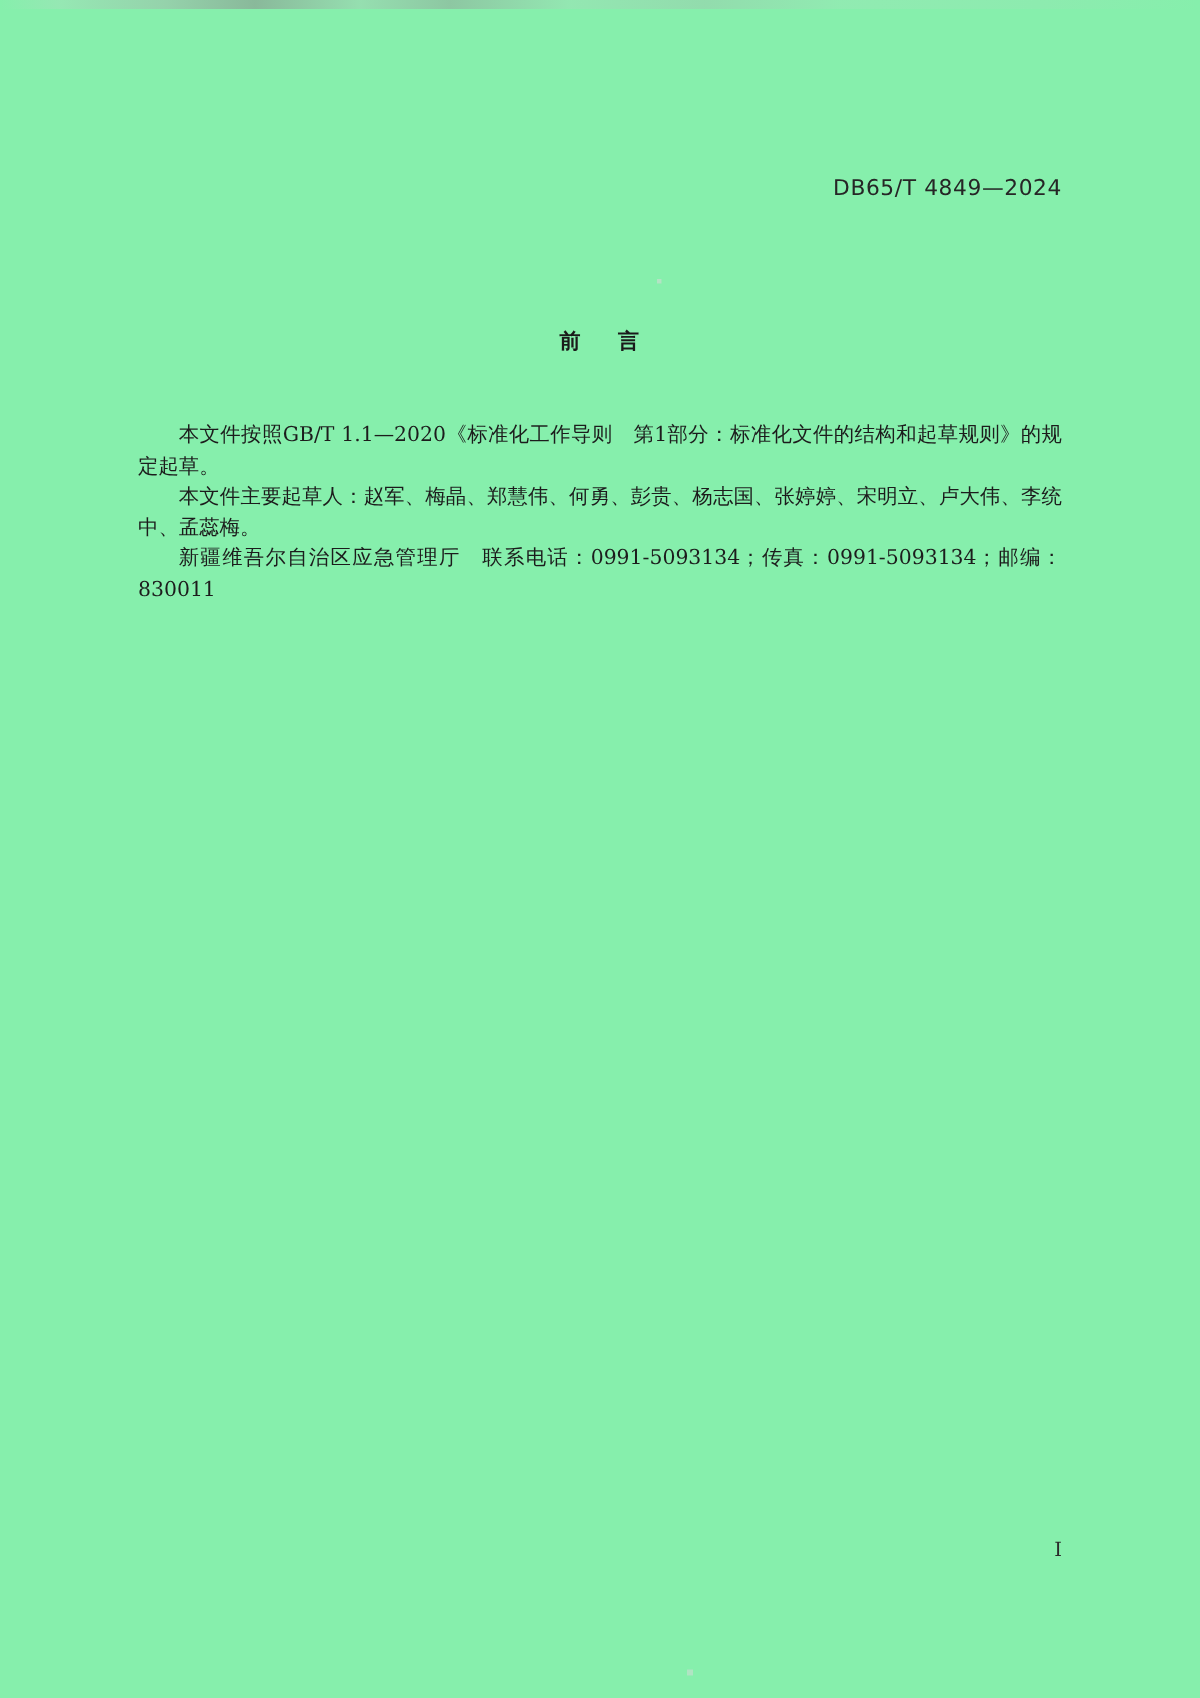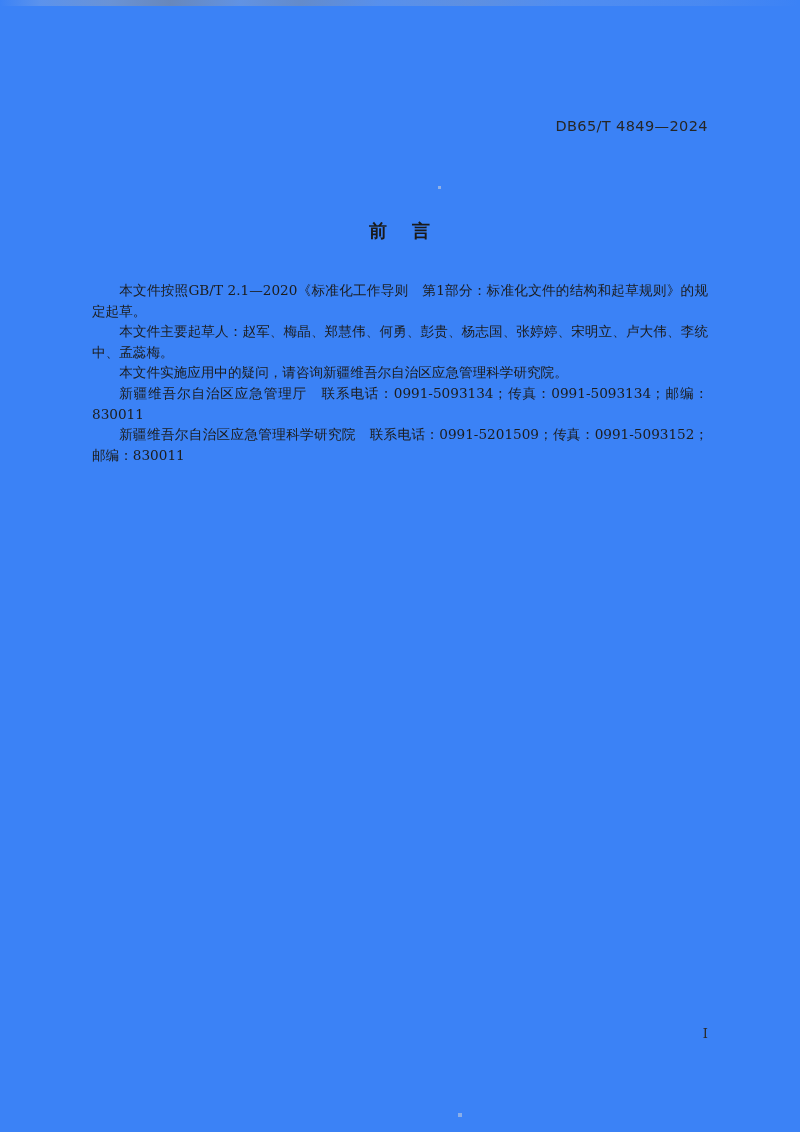--- a/index.html
+++ b/index.html
@@ -12,21 +12,21 @@
     height: 1132px;
     position: relative;
     font-family: "DejaVu Serif", "Liberation Serif", serif;
     color: #1a1a1a;
     overflow: hidden;
   }
 
   .page {
     position: absolute;
     inset: 0;
-    background: #3b82f6;
+    background: #86efac;
     padding-left: 40px;
   }
 
   
   .scan-noise-top {
     position: absolute;
     top: 0;
     left: 0;
     width: 800px;
     height: 6px;
@@ -61,21 +61,21 @@
     color: #262626;
   }
 
   
   .doc-title {
     position: absolute;
     top: 219px;
     left: 0;
     width: 800px;
     text-align: center;
-    font-size: 18px;
+    font-size: 14px;
     font-weight: bold;
     letter-spacing: 1px;
     color: #1a1a1a;
   }
   .doc-title .gap {
     display: inline-block;
     width: 24px;
   }
 
   
@@ -118,22 +118,20 @@
   <div class="scan-speck" style="left:438px; top:186px; width:3px; height:3px; opacity:0.55;"></div>
   <div class="scan-speck" style="left:458px; top:1113px; width:4px; height:4px; opacity:0.5;"></div>
 
   <div class="header">DB65/T 4849—2024</div>
 
   <div class="doc-title">
     <span>前</span><span class="gap"></span><span>言</span>
   </div>
 
   <div class="body-block">
-    <p class="para">本文件按照GB/T 2.1—2020《标准化工作导则　第1部分：标准化文件的结构和起草规则》的规定起草。</p>
+    <p class="para">本文件按照GB/T 1.1—2020《标准化工作导则　第1部分：标准化文件的结构和起草规则》的规定起草。</p>
     <p class="para">本文件主要起草人：赵军、梅晶、郑慧伟、何勇、彭贵、杨志国、张婷婷、宋明立、卢大伟、李统中、孟蕊梅。</p>
-    <p class="para">本文件实施应用中的疑问，请咨询新疆维吾尔自治区应急管理科学研究院。</p>
     <p class="para">新疆维吾尔自治区应急管理厅　联系电话：0991-5093134；传真：0991-5093134；邮编：830011</p>
-    <p class="para">新疆维吾尔自治区应急管理科学研究院　联系电话：0991-5201509；传真：0991-5093152；邮编：830011</p>
   </div>
 
   <div class="footer-page">I</div>
 
 </div>
 
 </body></html>

